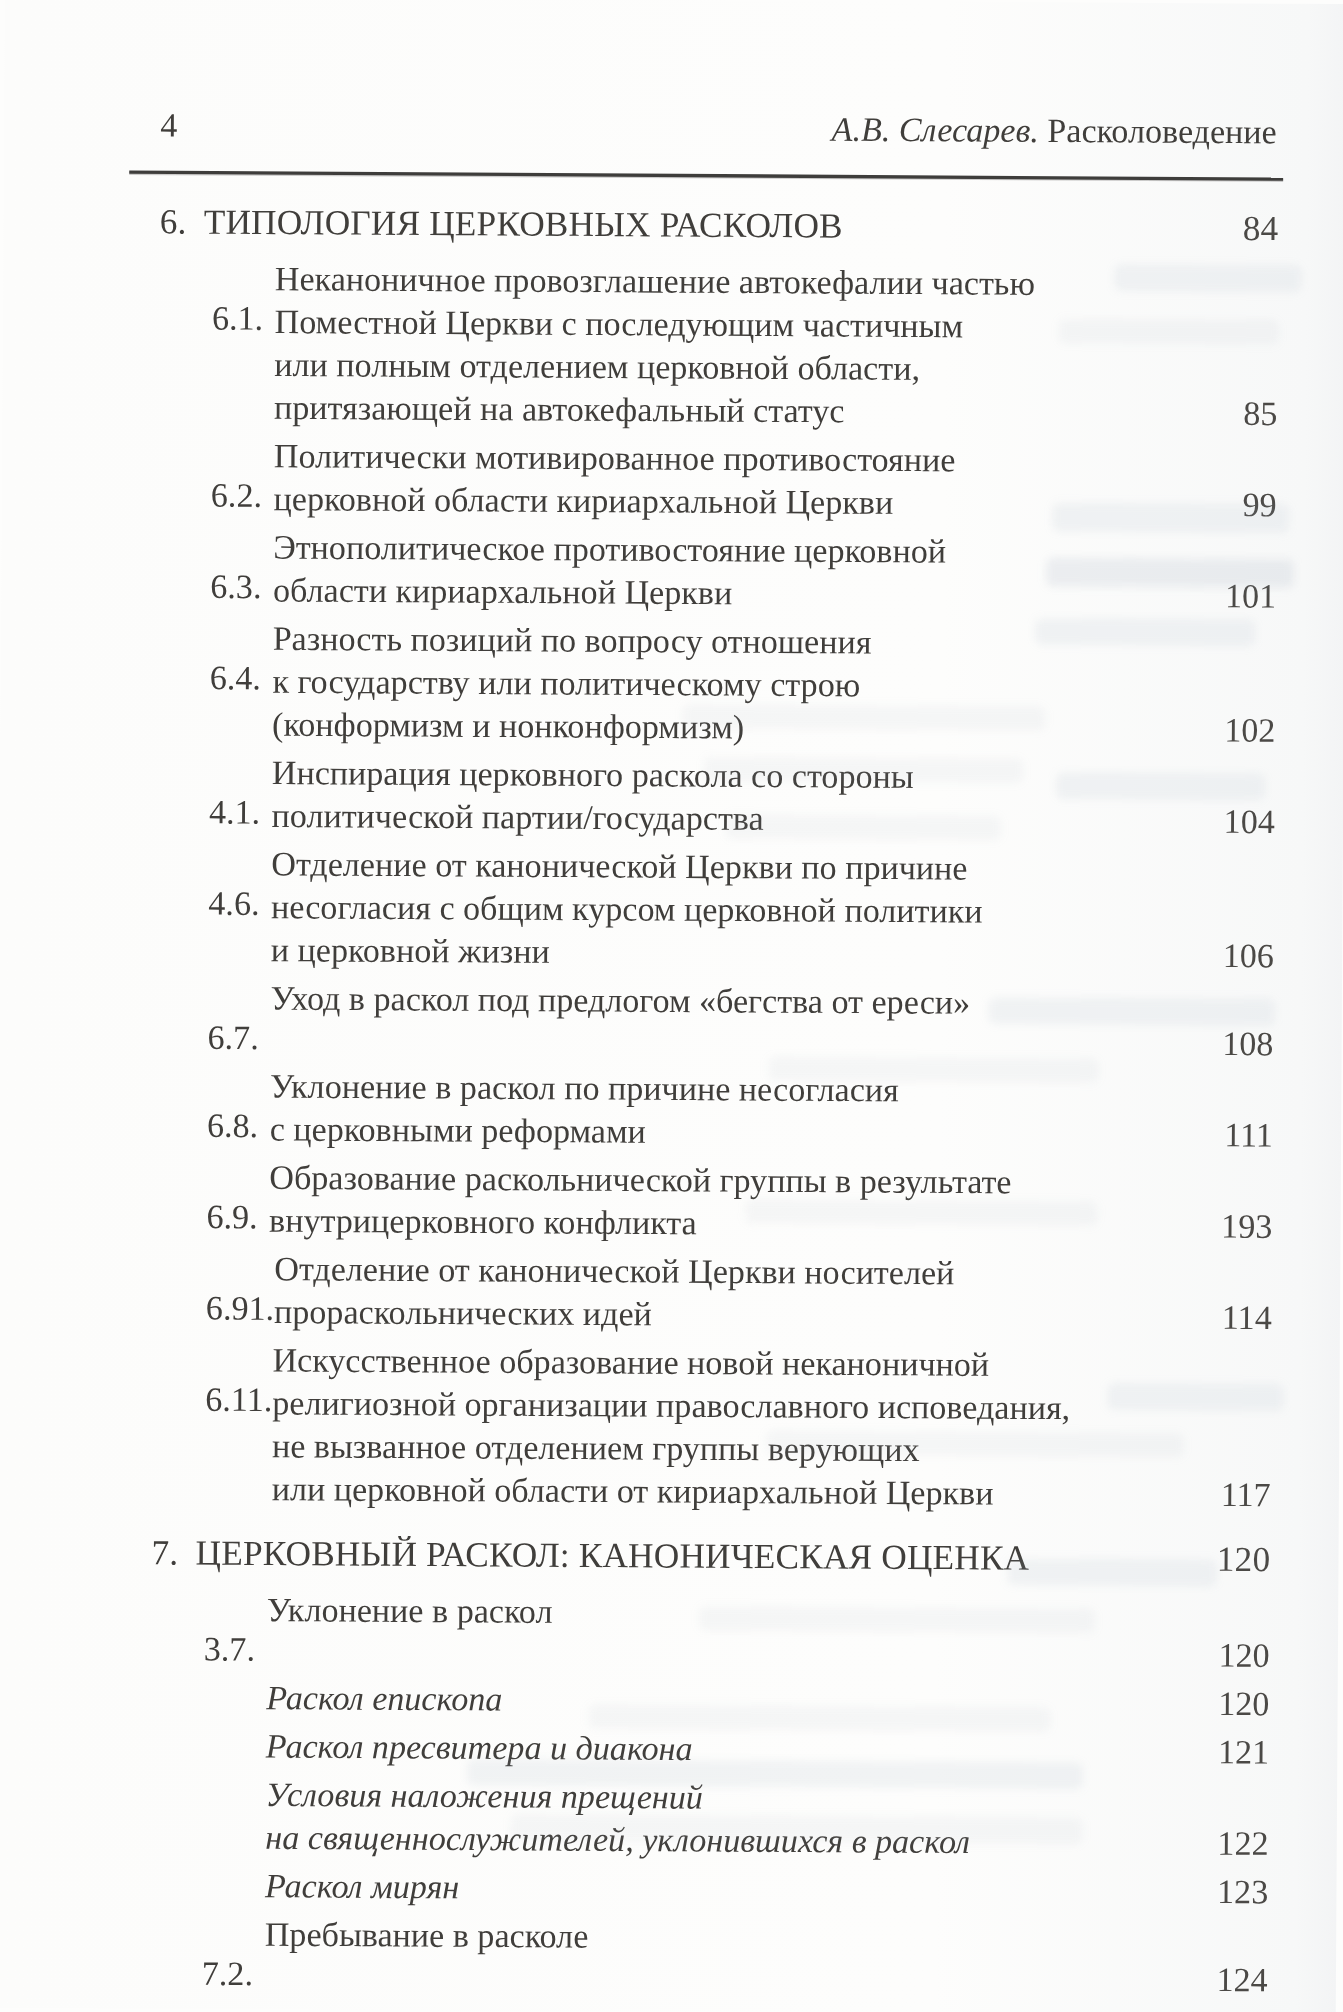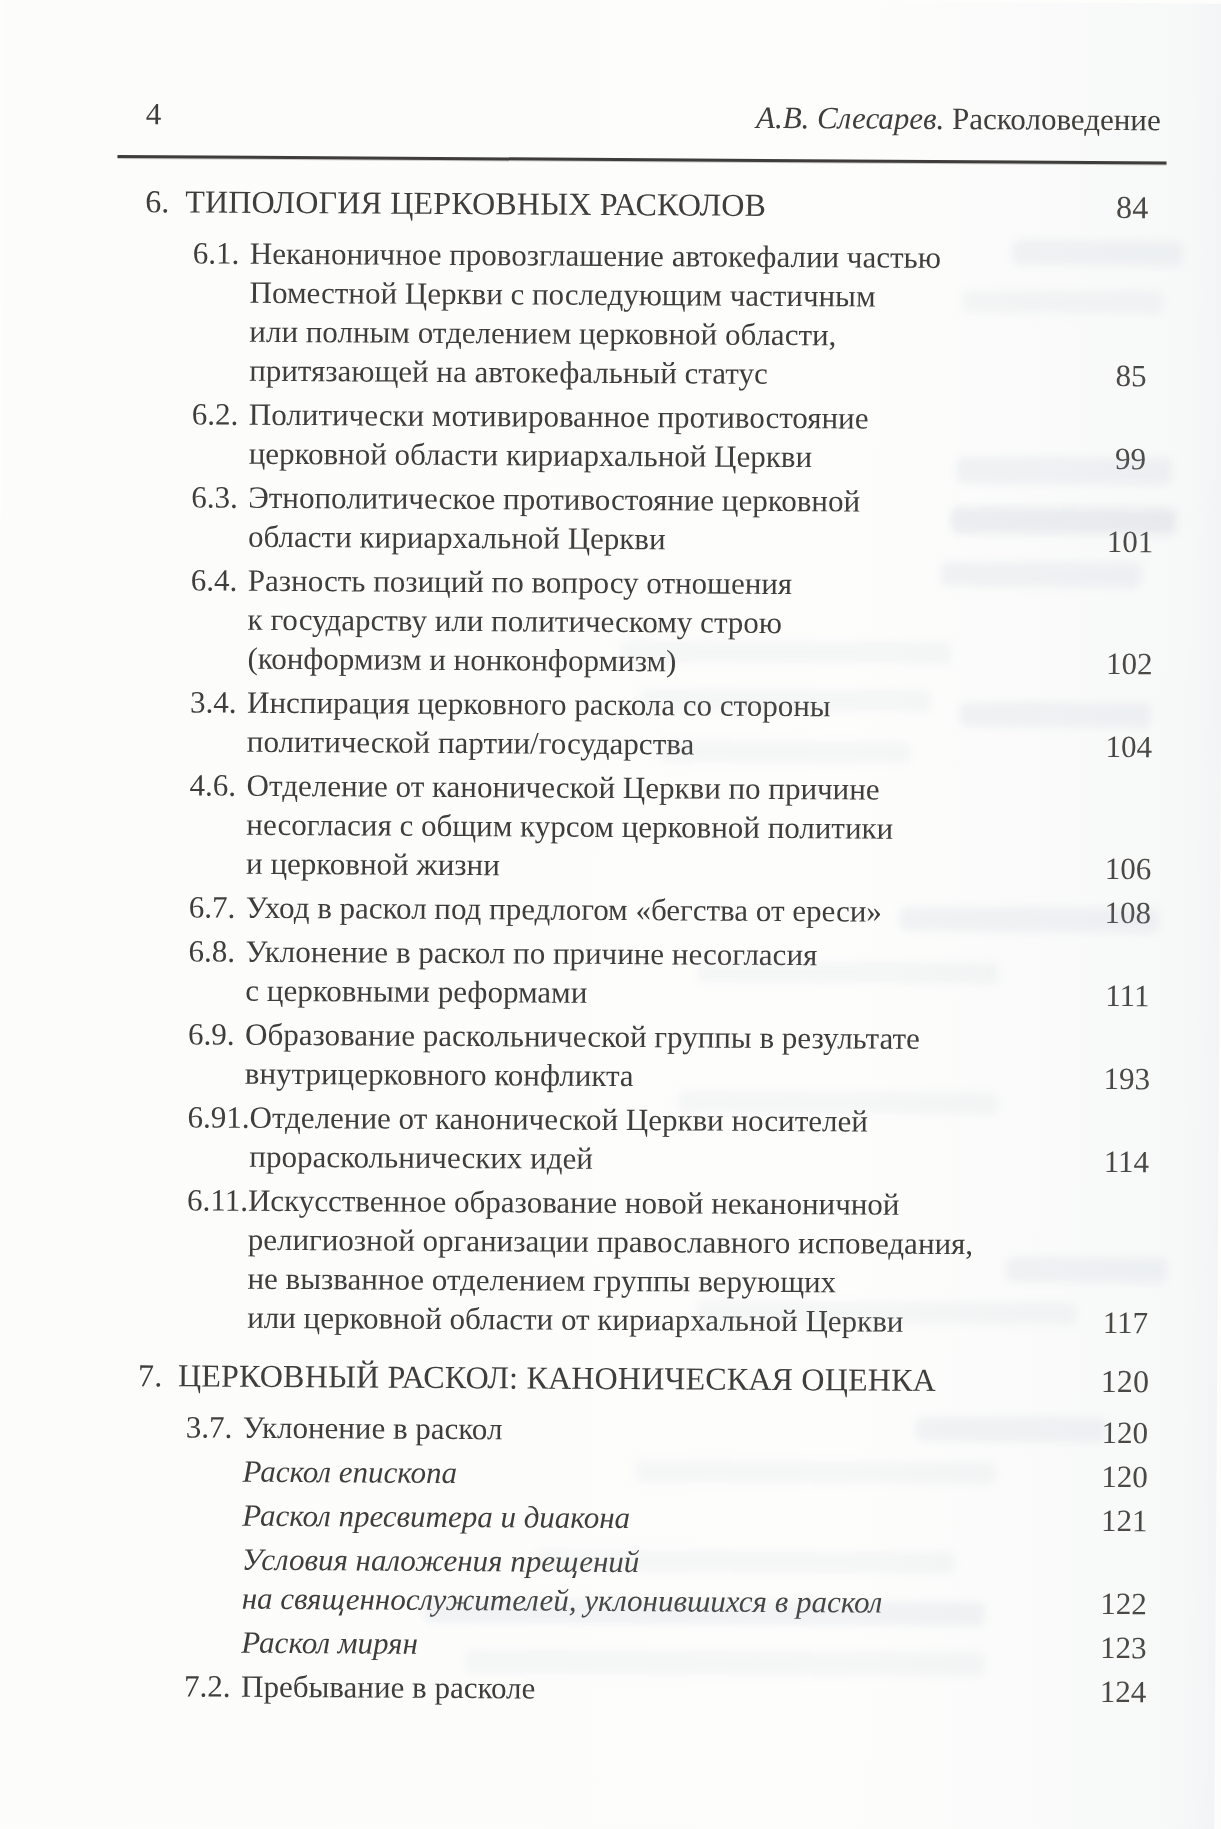--- a/index.html
+++ b/index.html
@@ -30,23 +30,23 @@
     box-shadow:0 1px 0 rgba(62,61,59,.25);
   }
   
   .toc{
     margin:20px 62px 0 142px;
     font-size:31px;line-height:39px;
   }
   .row{display:flex;align-items:flex-start;margin-top:5px;}
   .row .num{flex:0 0 57px;}
   .row .text{flex:1 1 auto;}
-  .row .pg{flex:0 0 auto;min-width:60px;text-align:center;align-self:flex-end;color:#4b4946;margin-left:12px;}
+  .row .pg{flex:0 0 auto;min-width:60px;text-align:right;align-self:flex-end;color:#4b4946;margin-left:12px;}
   .row.level-2{padding-left:48px;}
-  .row.level-2 .num{flex-basis:57px;}
+  .row.level-2 .num{flex-basis:57px;margin-top:36px;}
   .row.section{
     padding-left:0;
     font-size:32px;line-height:46px;
     margin-top:16px;margin-bottom:9px;
     letter-spacing:.2px;
   }
   .row.section .num{flex-basis:40px;}
   .row.italic .text{font-style:italic;}
   .line{white-space:nowrap;}
   
@@ -128,21 +128,21 @@
       <div class="row level-2">
       <span class="num">6.4.</span>
       <span class="text">
           <div class="line">Разность позиций по вопросу отношения</div>
           <div class="line">к государству или политическому строю</div>
           <div class="line">(конформизм и нонконформизм)</div>
         </span>
       <span class="pg">102</span>
     </div>
       <div class="row level-2">
-      <span class="num">3.4.</span>
+      <span class="num">4.1.</span>
       <span class="text">
           <div class="line">Инспирация церковного раскола со стороны</div>
           <div class="line">политической партии/государства</div>
         </span>
       <span class="pg">104</span>
     </div>
       <div class="row level-2">
       <span class="num">4.6.</span>
       <span class="text">
           <div class="line">Отделение от канонической Церкви по причине</div>

